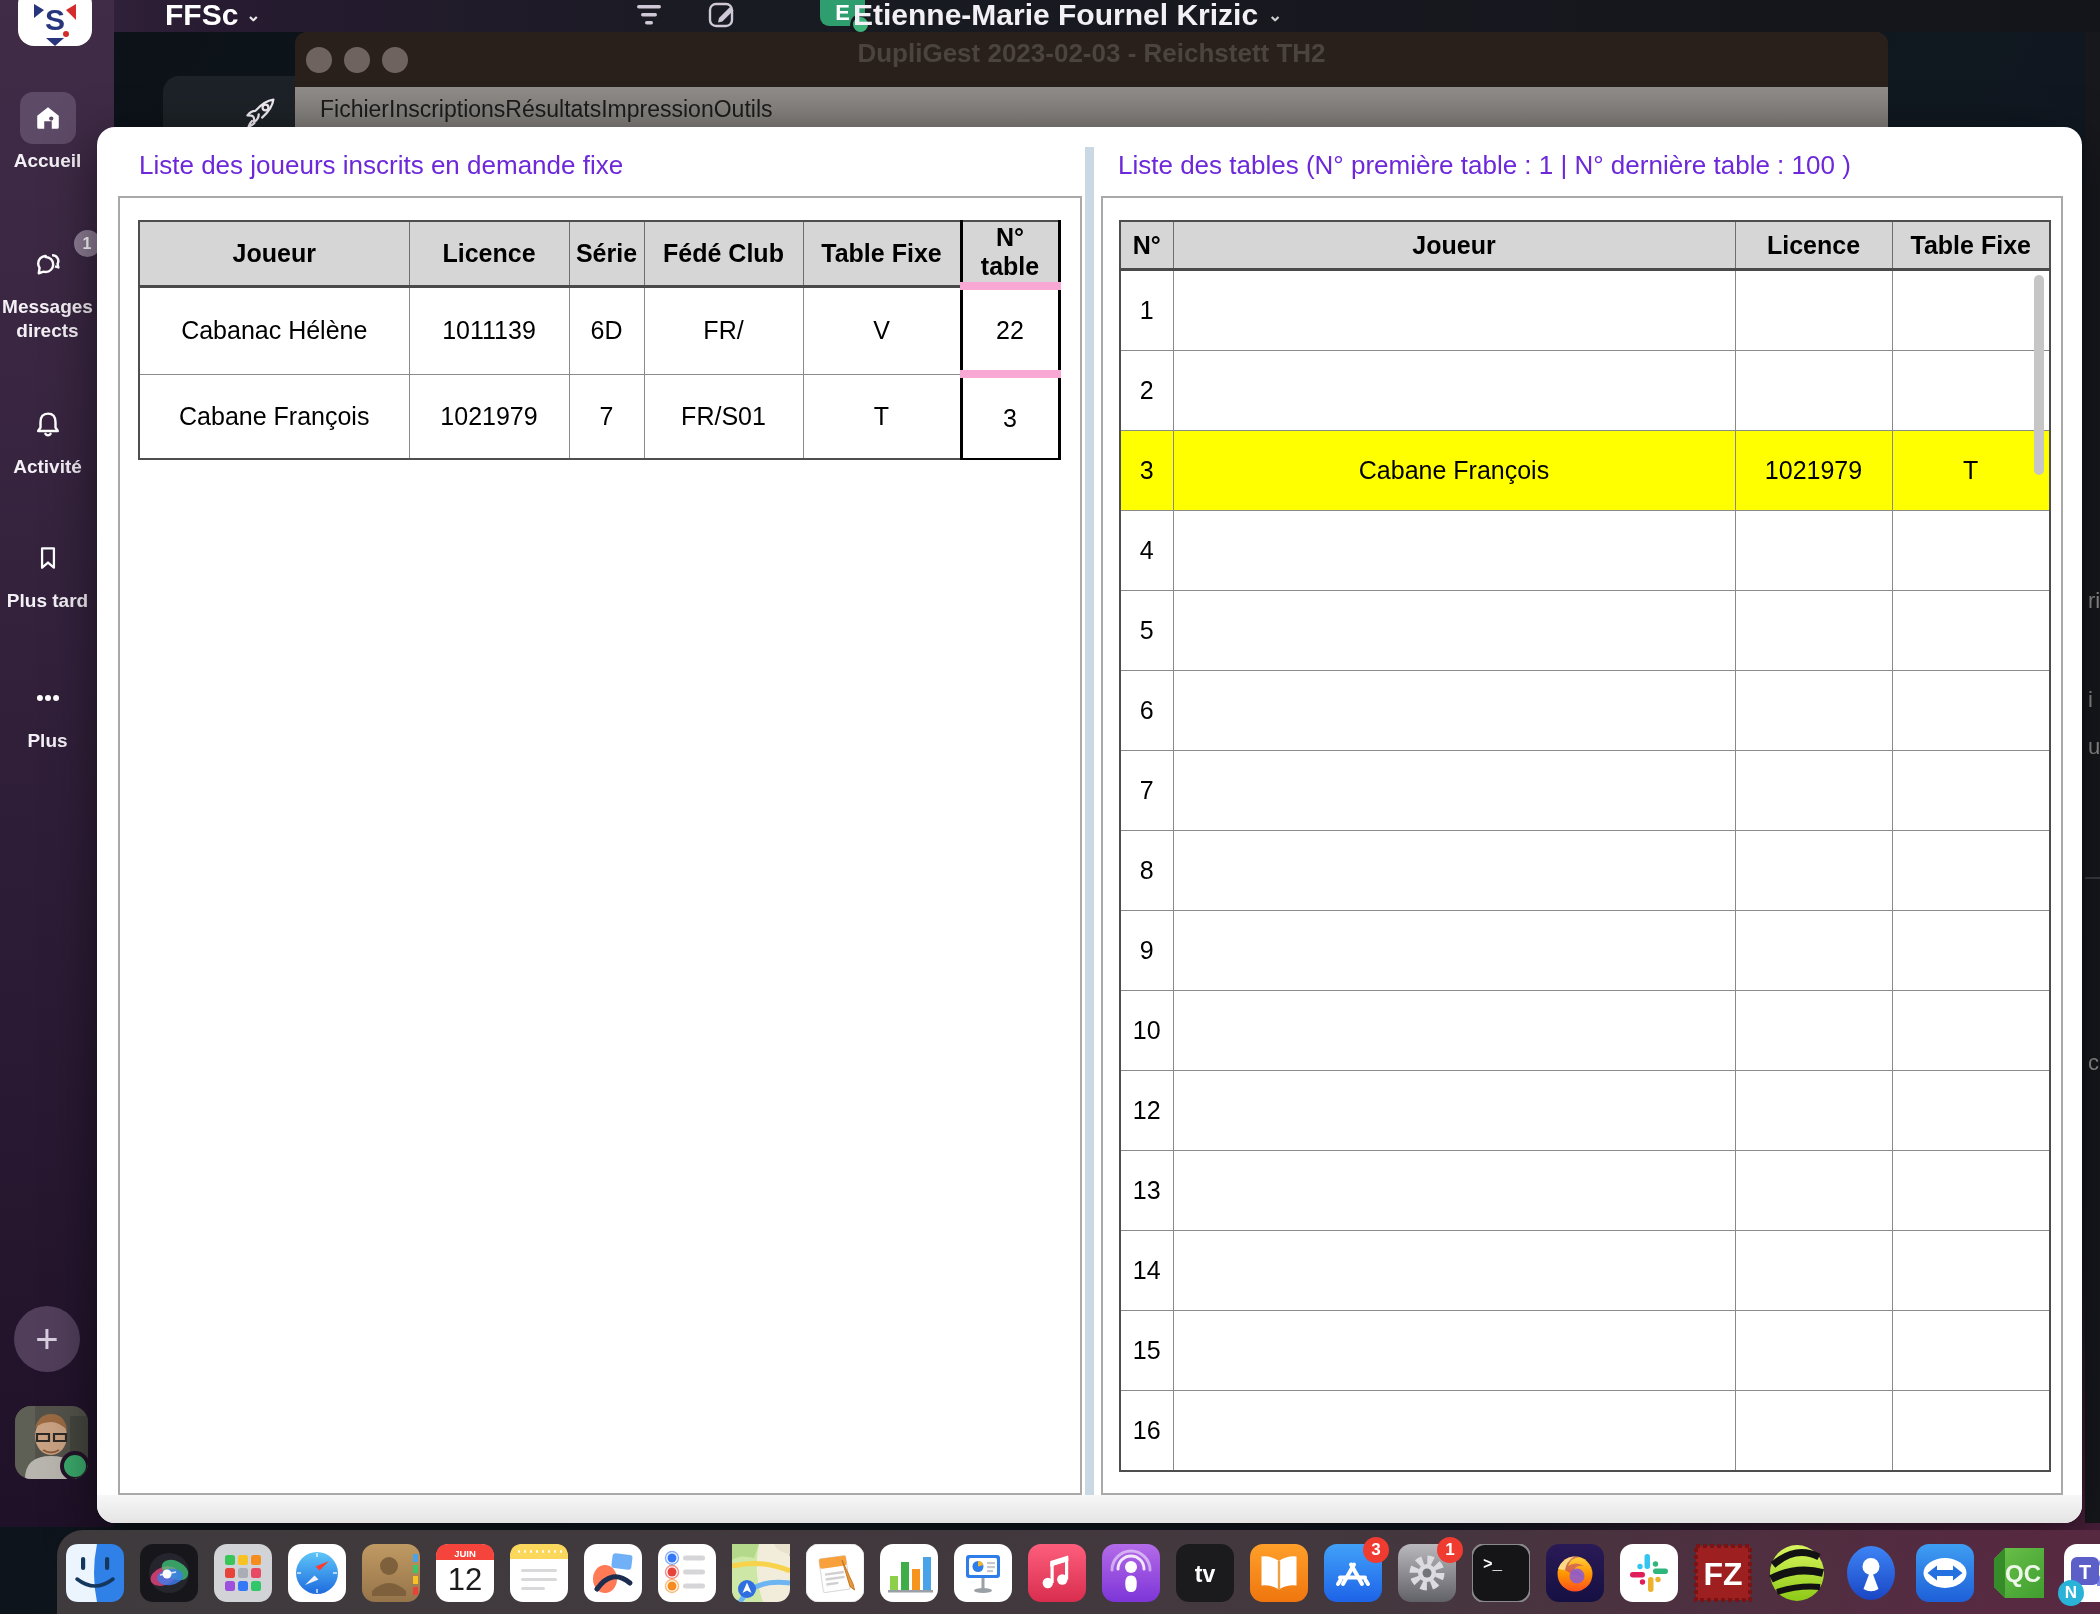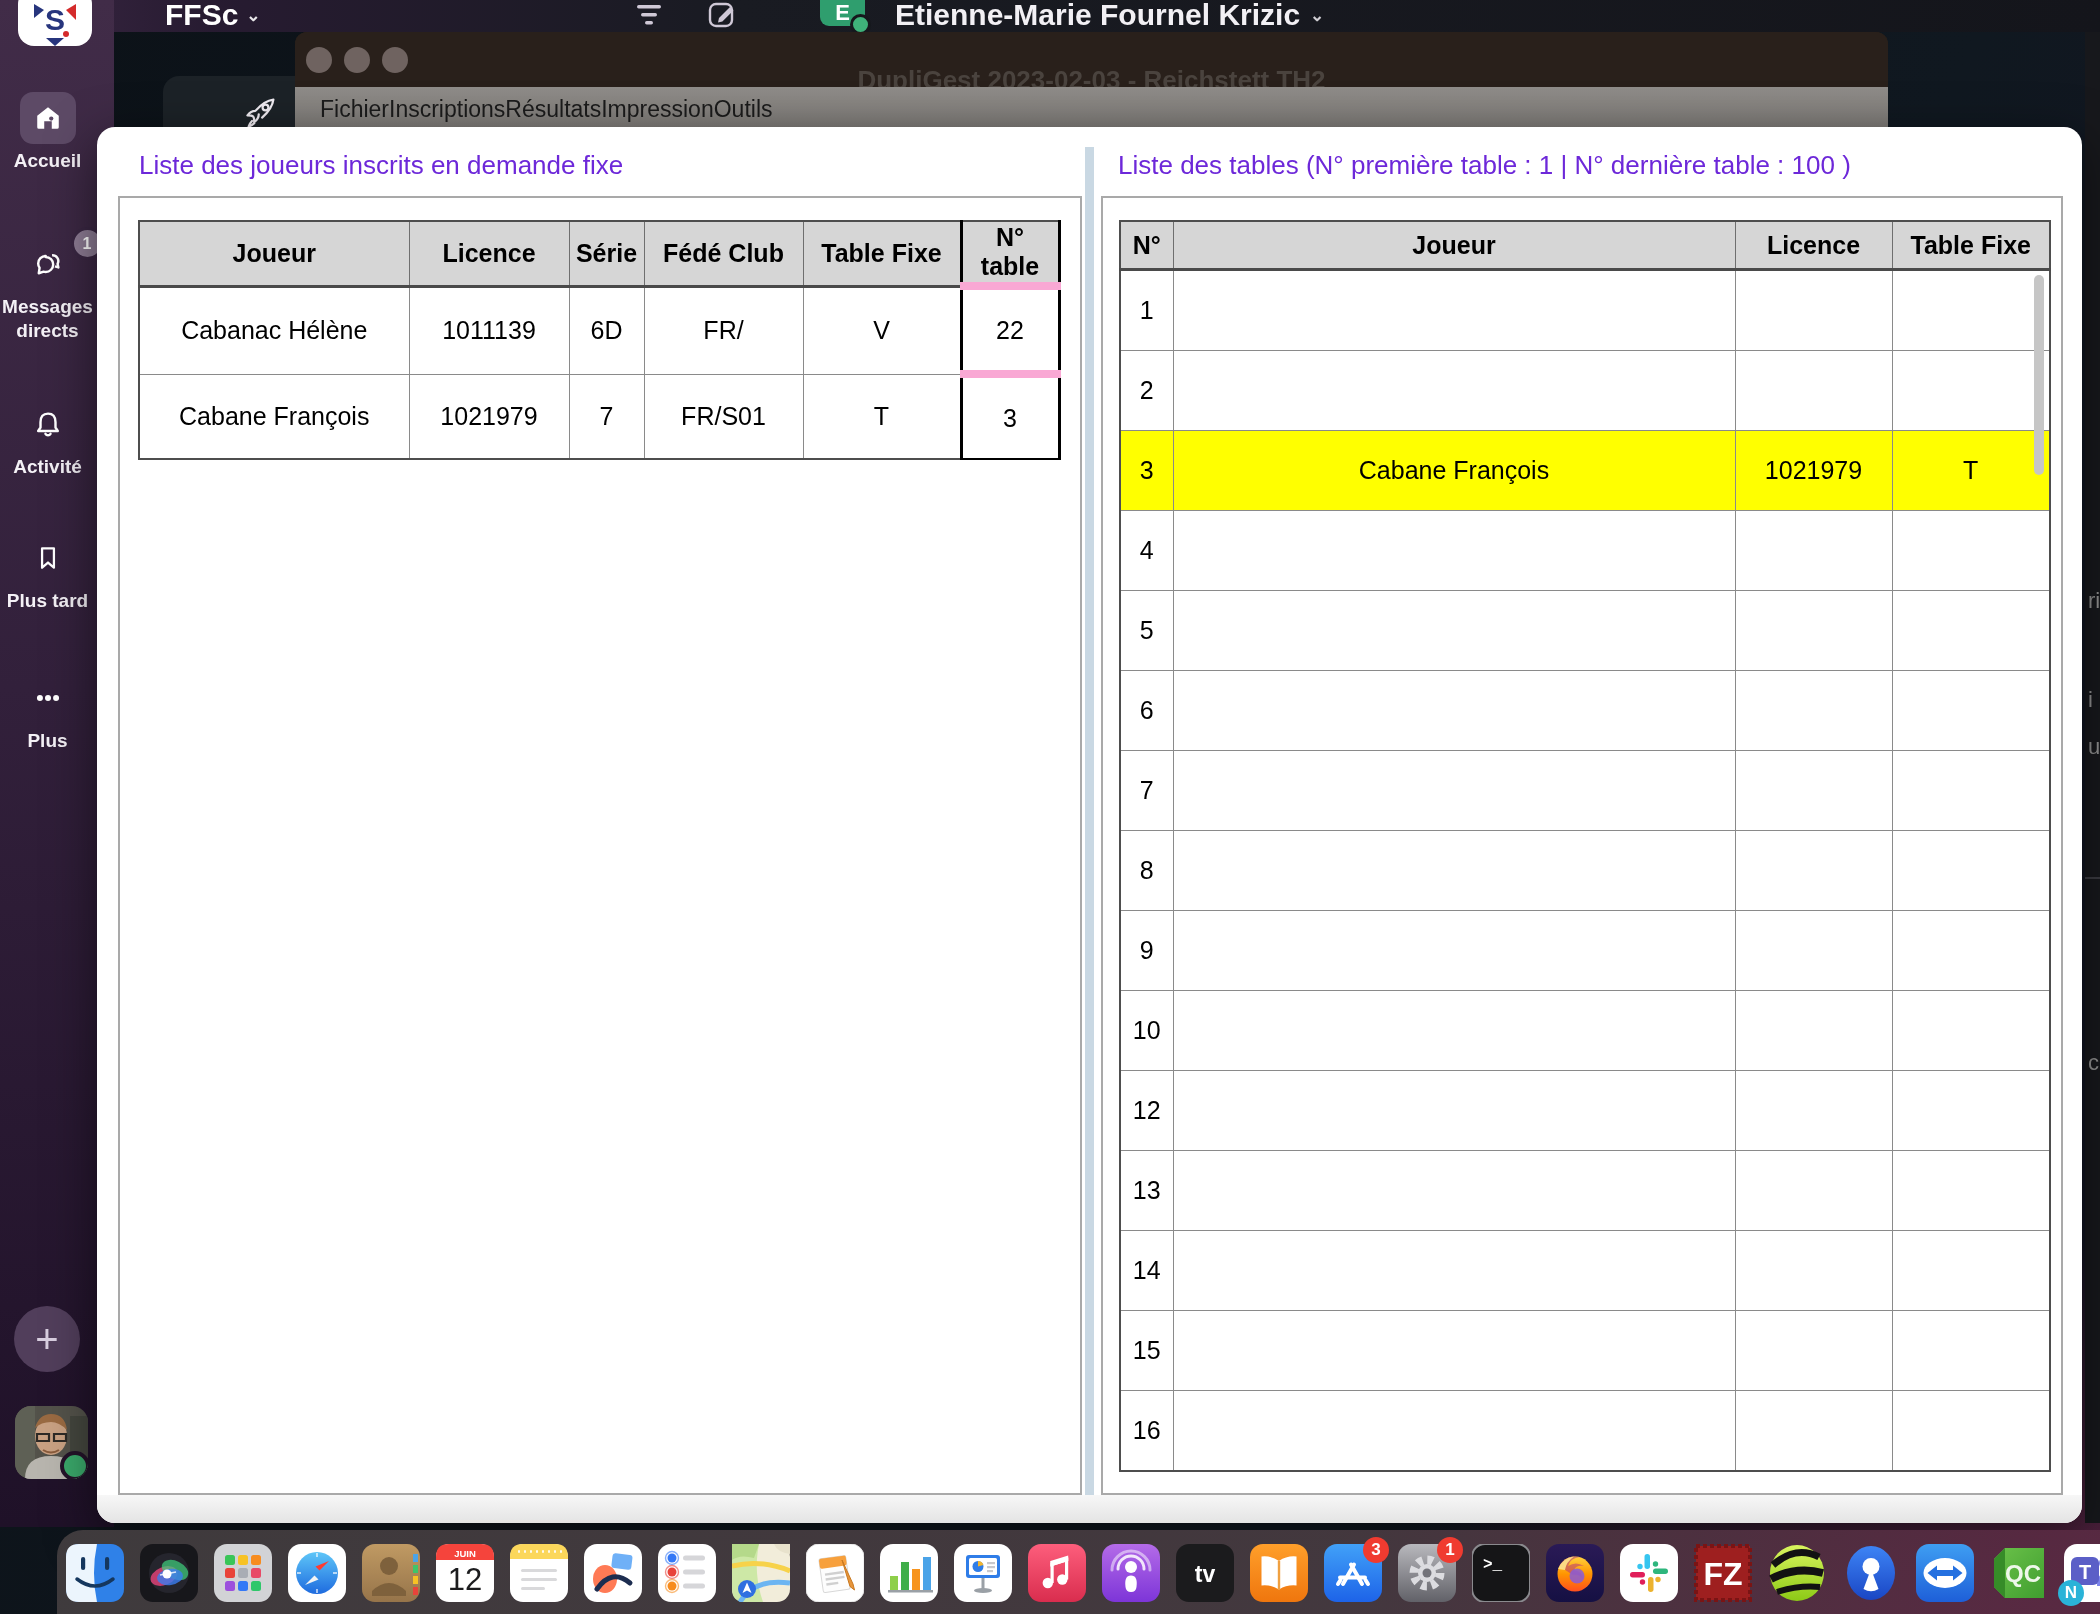--- a/index.html
+++ b/index.html
@@ -16,21 +16,21 @@
   .ws-icon{position:absolute;left:18px;top:-12px;width:74px;height:58px;background:#fff;border-radius:16px;
            display:flex;align-items:flex-end;justify-content:center;}
   .ws-label{position:absolute;left:165px;top:0;height:30px;display:flex;align-items:center;gap:8px;
             color:#fff;font-size:30px;font-weight:800;}
   .ws-label .chev{font-size:17px;font-weight:700;opacity:.9;}
   .tb-icon{position:absolute;top:2px;width:34px;height:26px;color:#cfc8d6;}
   .hdr-avatar{position:absolute;left:820px;top:-14px;width:45px;height:40px;border-radius:9px;background:#2f9e6e;
               color:#fff;font-weight:800;font-size:22px;display:flex;align-items:flex-end;justify-content:center;}
   .hdr-presence{position:absolute;left:850px;top:14px;width:15px;height:15px;border-radius:50%;
                 background:#3fb27a;border:3px solid #16181d;}
-  .hdr-title{position:absolute;left:895px;top:0;height:30px;display:flex;align-items:center;gap:10px;
+  .hdr-title{position:absolute;left:853px;top:0;height:30px;display:flex;align-items:center;gap:10px;
              color:#f2f0f4;font-size:30px;font-weight:800;}
   .hdr-title .chev{font-size:17px;font-weight:700;opacity:.85;}
   .rail-item{position:absolute;left:0;width:95px;display:flex;flex-direction:column;align-items:center;color:#fff;}
   .rail-btn{width:56px;height:52px;border-radius:13px;display:flex;align-items:center;justify-content:center;}
   .rail-btn.active{background:#5d4a66;}
   .rail-label{margin-top:5px;font-size:19px;font-weight:600;color:#f4f1f6;text-align:center;line-height:24px;}
   .rail-badge{position:absolute;left:51px;top:-11px;min-width:21px;height:21px;padding:3px;border-radius:50%;
               background:#8d7c94;border:3px solid #3a2743;color:#fff;font-size:16px;font-weight:700;
               display:flex;align-items:center;justify-content:center;}
   .rail-plus{position:absolute;left:14px;top:1306px;width:66px;height:66px;border-radius:50%;background:#513e5b;
@@ -45,21 +45,21 @@
   .edge-strip .frag{position:absolute;left:3px;color:#8f8f8f;font-size:22px;}
   .edge-strip .line{position:absolute;left:0;top:845px;width:15px;height:2px;background:#3a3a40;}
 
   
   .dg-window{position:absolute;left:295px;top:32px;width:1593px;height:100px;border-radius:12px 12px 0 0;
              overflow:hidden;background:#29201b;}
   .dg-titlebar{position:relative;height:55px;background:#29201b;}
   .dg-lights{position:absolute;left:11px;top:15px;display:flex;gap:12px;}
   .dg-lights span{width:26px;height:26px;border-radius:50%;background:#6f6360;}
   .dg-title{position:absolute;left:0;right:0;top:0;height:43px;display:flex;align-items:center;justify-content:center;
-            color:#4a433e;font-size:26px;font-weight:700;margin-top:27px;}
+            color:#4a433e;font-size:26px;font-weight:700;}
   .dg-menubar{position:relative;height:45px;background:linear-gradient(180deg,#8f8c89 0%,#7b7874 100%);
               display:flex;align-items:center;padding-left:25px;}
   .dg-menubar span{color:#1b1b1b;font-size:23px;}
 
   
   .dialog{position:absolute;left:97px;top:127px;width:1985px;height:1396px;background:#fff;border-radius:18px;
           box-shadow:0 14px 50px rgba(0,0,0,.5);overflow:hidden;}
   .dialog .bottom-fade{position:absolute;left:0;top:1368px;width:1985px;height:28px;
           background:linear-gradient(180deg,#f7f7f7,#e4e4e4);}
   .panel-heading{position:absolute;top:23px;font-size:26px;color:#6d28d9;}

